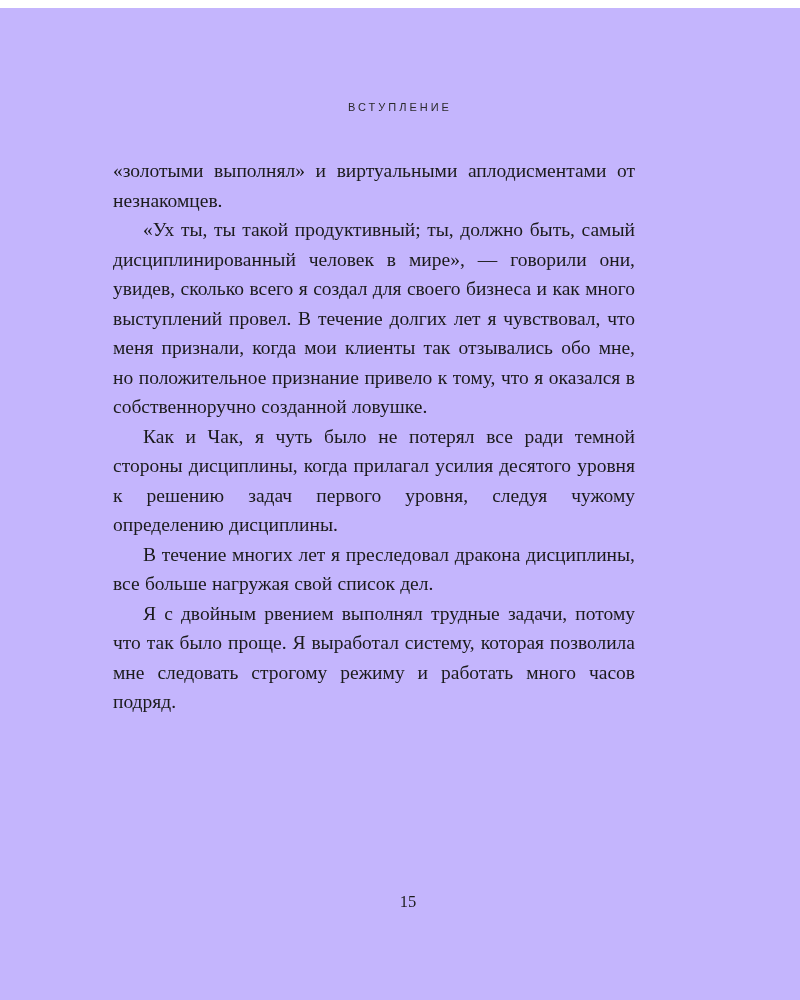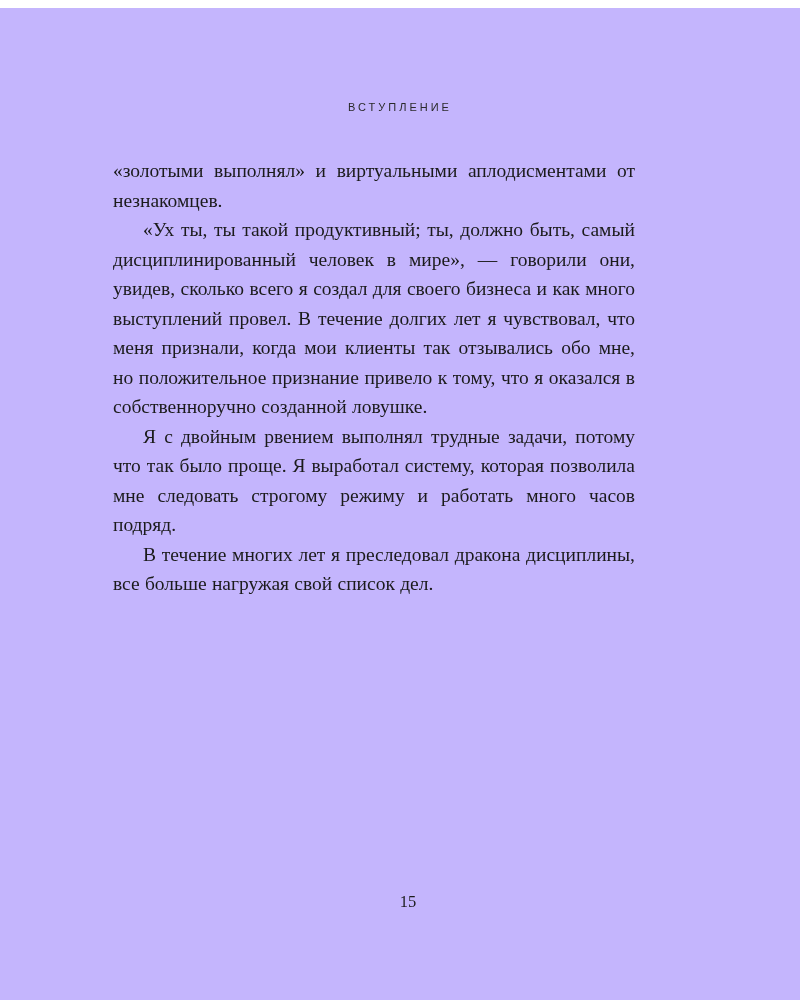--- a/index.html
+++ b/index.html
@@ -60,19 +60,20 @@
 </head>
 <body>
 
 <div class="page">
 
   <div class="running-head">ВСТУПЛЕНИЕ</div>
 
   <div class="text-block">
     <p>«золотыми выполнял» и виртуальными аплодисментами от незнакомцев.</p>
     <p class="indent">«Ух ты, ты такой продуктивный; ты, должно быть, самый дисциплинированный человек в мире», — говорили они, увидев, сколько всего я создал для своего бизнеса и как много выступлений провел. В течение долгих лет я чувствовал, что меня признали, когда мои клиенты так отзывались обо мне, но положительное признание привело к тому, что я оказался в собственноручно созданной ловушке.</p>
+    <p class="indent">Как и Чак, я чуть было не потерял все ради темной стороны дисциплины, когда прилагал усилия десятого уровня к решению задач первого уровня, следуя чужому определению дисциплины.</p>
+    <p class="indent">В течение многих лет я преследовал дракона дисциплины, все больше нагружая свой список дел.</p>
     <p class="indent">Я с двойным рвением выполнял трудные задачи, потому что так было проще. Я выработал систему, которая позволила мне следовать строгому режиму и работать много часов подряд.</p>
-    <p class="indent">В течение многих лет я преследовал дракона дисциплины, все больше нагружая свой список дел.</p>
   </div>
 
   <div class="folio">15</div>
 
 </div>
 
 </body></html>

